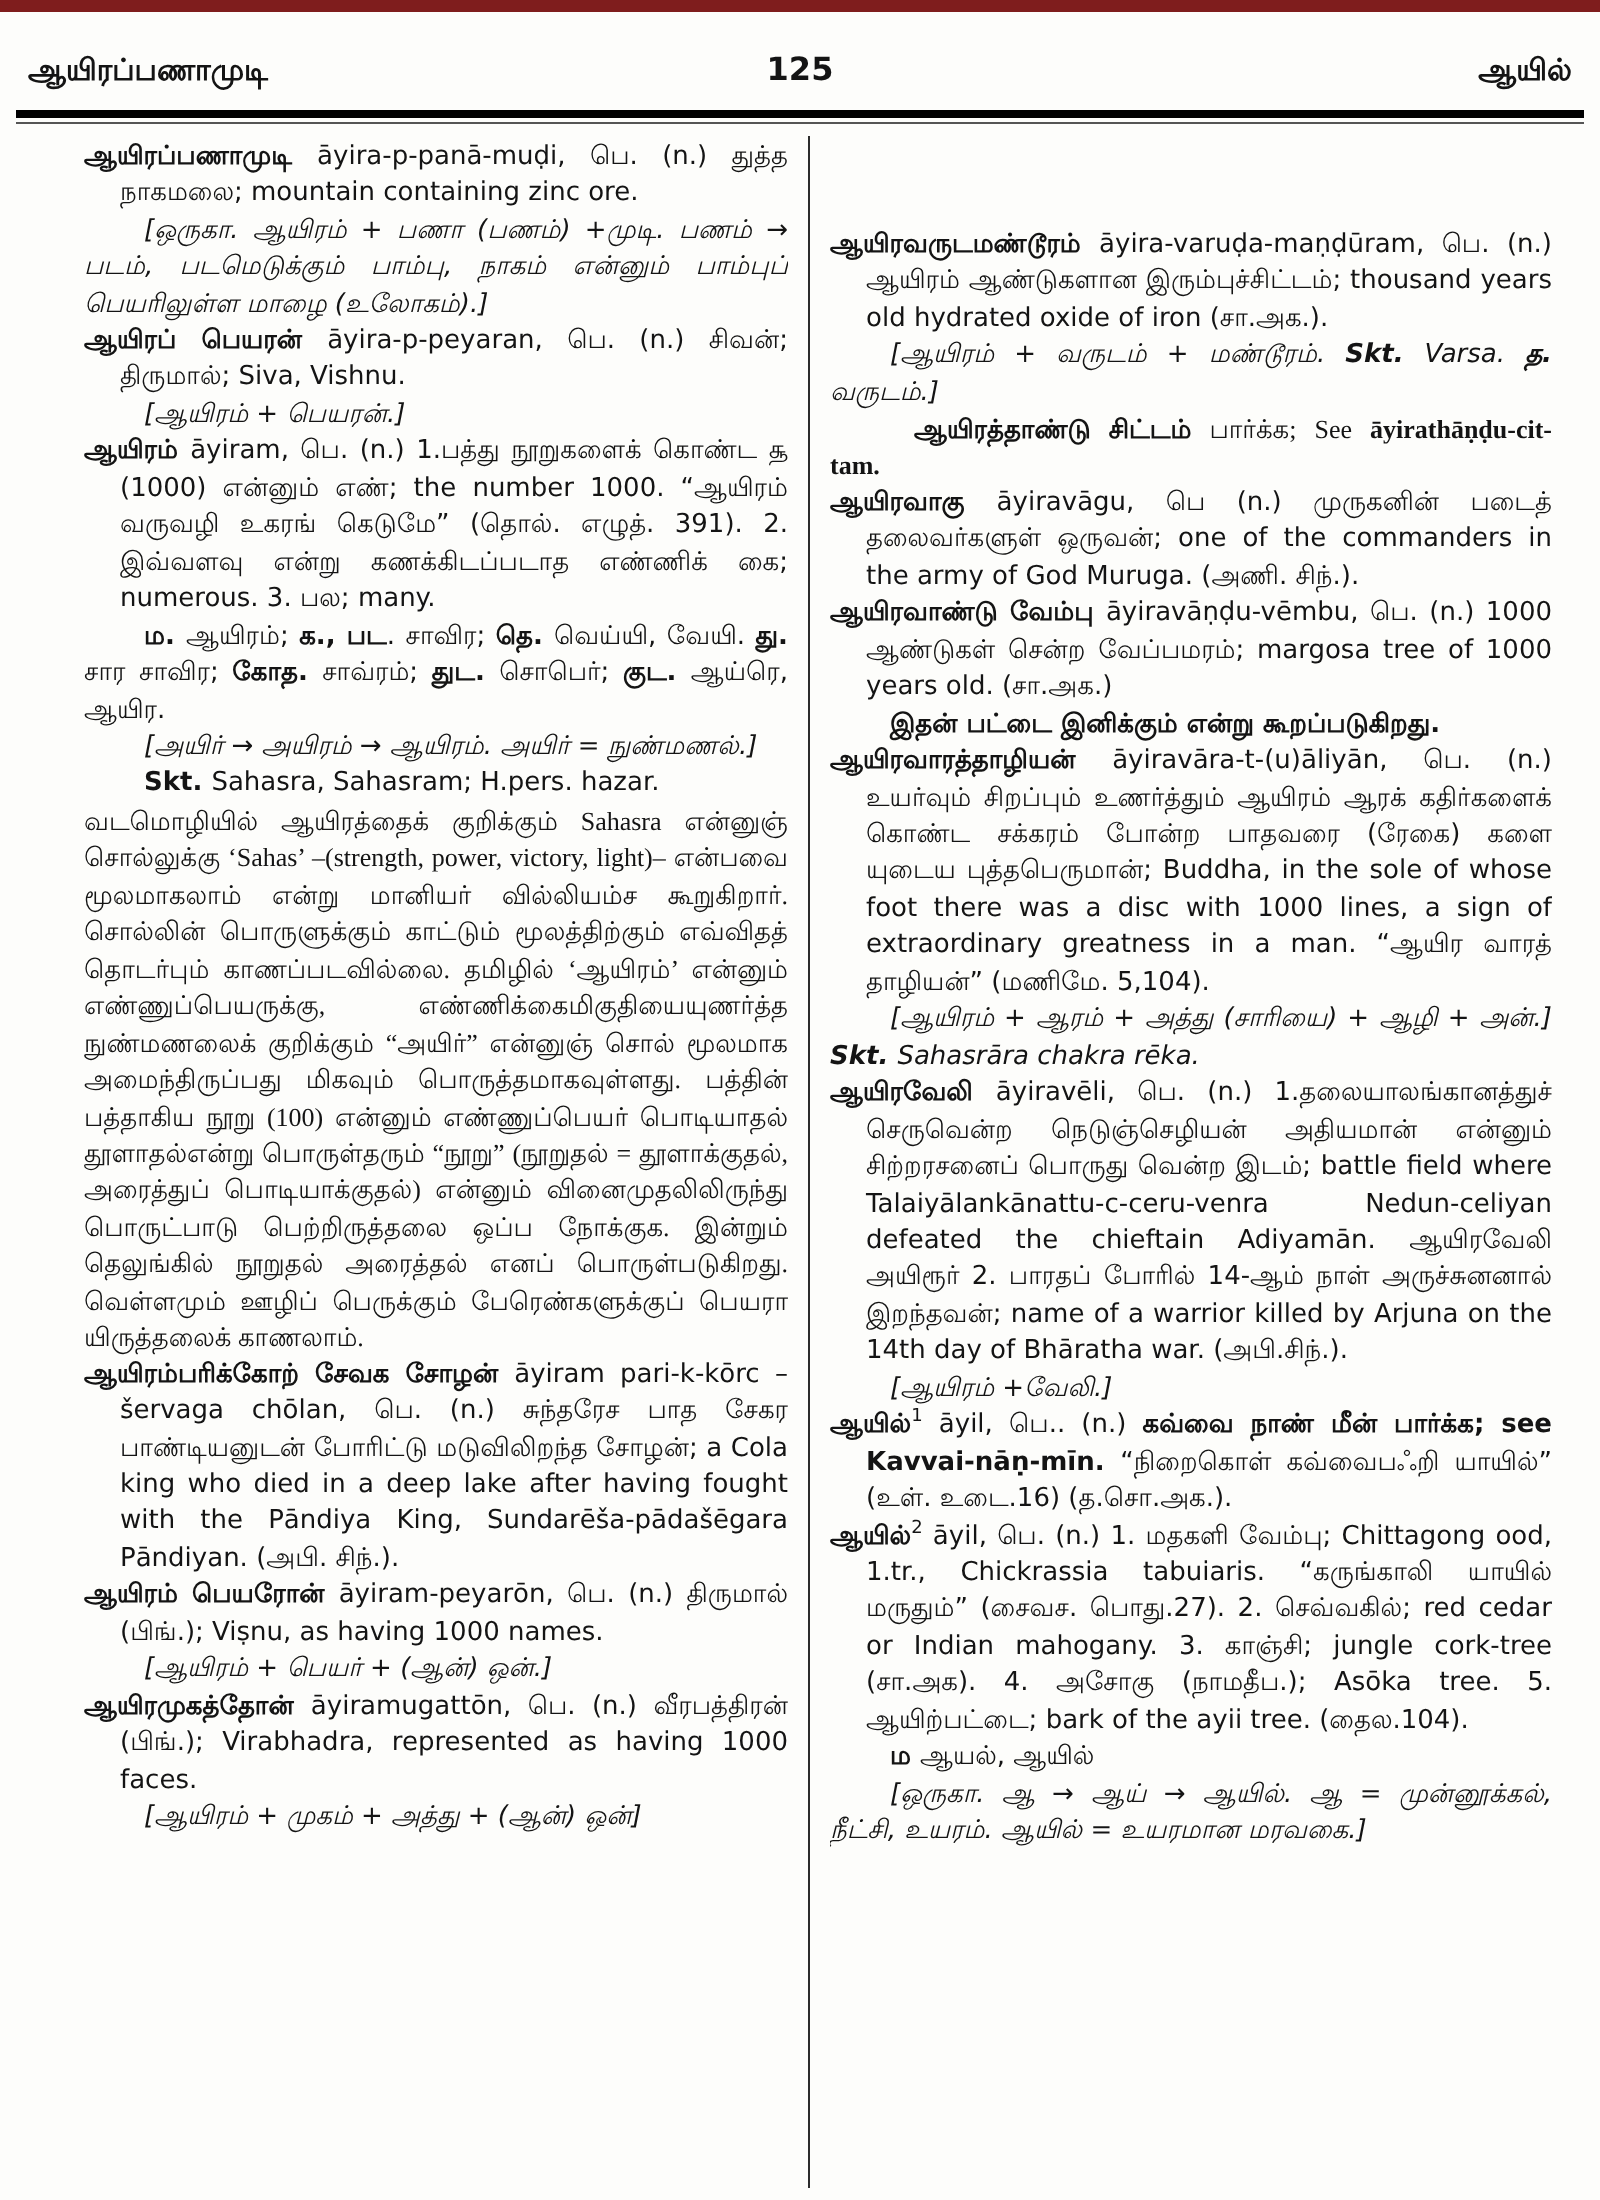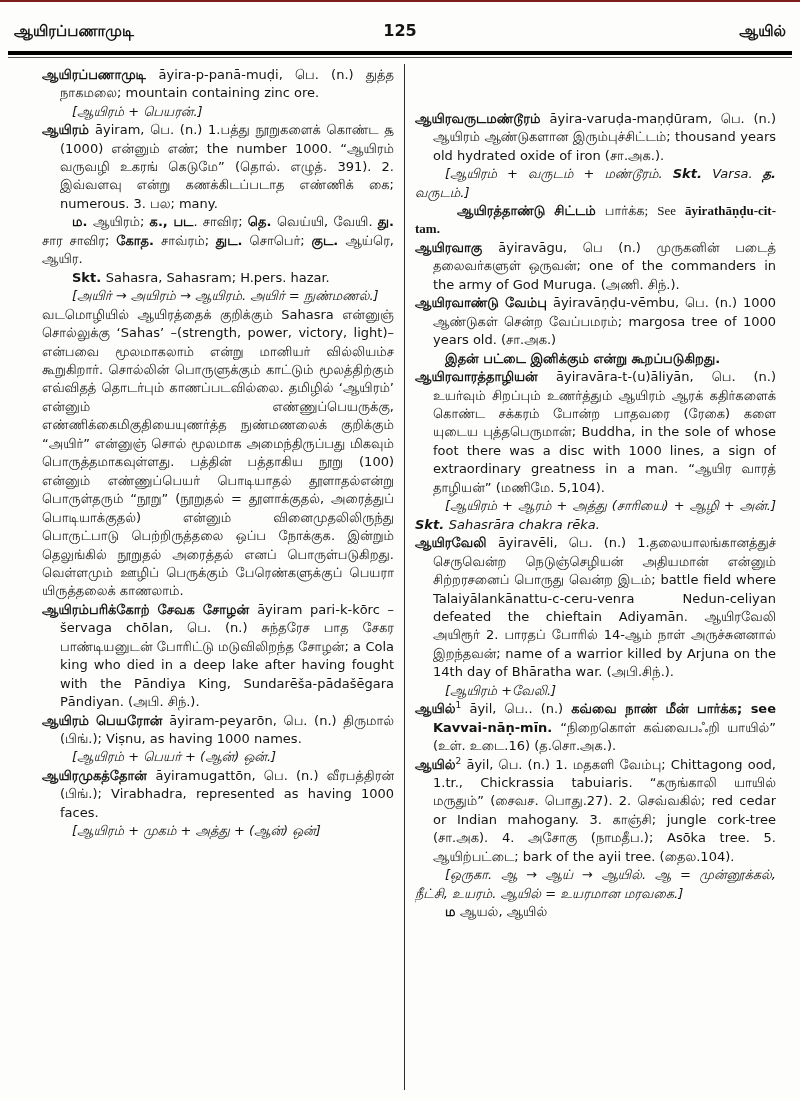--- a/index.html
+++ b/index.html
@@ -5,21 +5,21 @@
   html,body{margin:0;padding:0;background:#e8e8e4;}
   .page{
     width:800px;height:1100px;
     margin:0 auto;
     background:#fdfdfb;
     color:#141414;
     font-family:"DejaVu Sans","Liberation Sans",sans-serif;
     font-size:13px;
     line-height:1.42;
     box-sizing:border-box;
-    border-top:2px solid #7f1d1d;
+    border-top:6px solid #7f1d1d;
     overflow:hidden;
     position:relative;
   }
   .header{
     display:flex;align-items:baseline;
     padding:18px 14px 5px 14px;
   }
   .header-left{flex:1;font-weight:700;font-size:15px;text-align:left;}
   .header-page{flex:0 0 auto;font-weight:700;font-size:16px;text-align:left;}
   .header-right{flex:1;font-weight:700;font-size:15px;text-align:right;}
@@ -36,44 +36,46 @@
   .column{overflow:hidden;}
   .col-left{width:352px;}
   .divider{width:1px;background:#2c2c2c;margin:0 10px 8px 10px;}
   .col-right{flex:1;margin-top:44px;}
   p.para{margin:0;}
   .b{font-weight:700;}
   sup{font-size:9px;line-height:0;}
   .lead{margin-top:10px;padding-left:18px;text-indent:-18px;text-align:justify;}
   .etym{margin-top:6px;font-style:italic;text-indent:30px;text-align:justify;}
   .cog{margin-top:9px;text-indent:30px;text-align:justify;}
-  .body{margin-top:9px;text-align:justify;}
+  .body{margin-top:9px;text-align:justify;font-family:Liberation Serif, serif;}
   .note{margin-top:9px;text-indent:30px;font-weight:bold;}
   .xref{margin-top:10px;text-indent:42px;text-align:justify;font-family:Liberation Serif, serif;}
   .column p:first-child{margin-top:2px;}
 </style>
 </head>
 <body>
 
 <div class="page">
   <div class="header">
     <div class="header-left">ஆயிரப்பணாமுடி</div>
     <div class="header-page">125</div>
     <div class="header-right">ஆயில்</div>
   </div>
   <div class="rule"></div>
   <div class="rule-thin"></div>
   <div class="columns">
     <div class="column col-left">
         <p class="para lead"><span class="b">ஆயிரப்பணாமுடி </span><span>āyira-p-panā-muḍi, பெ. (n.) துத்த நாகமலை; mountain containing zinc ore.</span></p>
+        <p class="para etym"><span>[ஒருகா. ஆயிரம் + பணா (பணம்) +முடி. பணம் → படம், படமெடுக்கும் பாம்பு, நாகம் என்னும் பாம்புப் பெயரிலுள்ள மாழை (உலோகம்).]</span></p>
+        <p class="para lead"><span class="b">ஆயிரப் பெயரன் </span><span>āyira-p-peyaran, பெ. (n.) சிவன்; திருமால்; Siva, Vishnu.</span></p>
         <p class="para etym"><span>[ஆயிரம் + பெயரன்.]</span></p>
         <p class="para lead"><span class="b">ஆயிரம் </span><span>āyiram, பெ. (n.) 1.பத்து நூறுகளைக் கொண்ட ௲ (1000) என்னும் எண்;  the number 1000. “ஆயிரம் வருவழி உகரங் கெடுமே” (தொல். எழுத். 391). 2. இவ்வளவு என்று கணக்கிடப்படாத எண்ணிக் கை; numerous. 3. பல;  many.</span></p>
         <p class="para cog"><span class="b">ம. </span><span>ஆயிரம்; </span><span class="b">க., பட</span><span>. சாவிர; </span><span class="b">தெ. </span><span>வெய்யி, வேயி. </span><span class="b">து. </span><span>சார சாவிர; </span><span class="b">கோத. </span><span>சாவ்ரம்; </span><span class="b">துட. </span><span>சொபெர்; </span><span class="b">குட. </span><span>ஆய்ரெ, ஆயிர.</span></p>
+        <p class="para etym"><span>[அயிர் → அயிரம் → ஆயிரம். அயிர் = நுண்மணல்.]</span></p>
         <p class="para cog"><span class="b">Skt. </span><span>Sahasra, Sahasram; H.pers. hazar.</span></p>
-        <p class="para etym"><span>[அயிர் → அயிரம் → ஆயிரம். அயிர் = நுண்மணல்.]</span></p>
         <p class="para body"><span>வடமொழியில் ஆயிரத்தைக் குறிக்கும் Sahasra என்னுஞ் சொல்லுக்கு ‘Sahas’ –(strength, power, victory, light)– என்பவை மூலமாகலாம் என்று மானியர் வில்லியம்ச கூறுகிறார். சொல்லின் பொருளுக்கும் காட்டும் மூலத்திற்கும் எவ்விதத் தொடர்பும் காணப்படவில்லை. தமிழில் ‘ஆயிரம்’ என்னும் எண்ணுப்பெயருக்கு, எண்ணிக்கைமிகுதியையுணர்த்த நுண்மணலைக் குறிக்கும் “அயிர்” என்னுஞ் சொல் மூலமாக அமைந்திருப்பது மிகவும் பொருத்தமாகவுள்ளது. பத்தின் பத்தாகிய நூறு (100) என்னும் எண்ணுப்பெயர் பொடியாதல் தூளாதல்என்று பொருள்தரும் “நூறு” (நூறுதல் = தூளாக்குதல், அரைத்துப் பொடியாக்குதல்) என்னும் வினைமுதலிலிருந்து பொருட்பாடு பெற்றிருத்தலை ஒப்ப நோக்குக. இன்றும் தெலுங்கில் நூறுதல் அரைத்தல் எனப் பொருள்படுகிறது. வெள்ளமும் ஊழிப் பெருக்கும் பேரெண்களுக்குப் பெயரா யிருத்தலைக் காணலாம்.</span></p>
         <p class="para lead"><span class="b">ஆயிரம்பரிக்கோற் சேவக சோழன் </span><span>āyiram pari-k-kōrc – šervaga chōlan, பெ. (n.) சுந்தரேச பாத சேகர பாண்டியனுடன் போரிட்டு மடுவிலிறந்த சோழன்; a Cola king who died in a deep lake after having fought with the Pāndiya King, Sundarēša-pādašēgara Pāndiyan. (அபி. சிந்.).</span></p>
         <p class="para lead"><span class="b">ஆயிரம் பெயரோன் </span><span>āyiram-peyarōn, பெ. (n.) திருமால் (பிங்.); Viṣnu, as having 1000 names.</span></p>
         <p class="para etym"><span>[ஆயிரம் + பெயர் + (ஆன்) ஒன்.]</span></p>
         <p class="para lead"><span class="b">ஆயிரமுகத்தோன் </span><span>āyiramugattōn, பெ. (n.) வீரபத்திரன் (பிங்.); Virabhadra, represented as having 1000 faces.</span></p>
         <p class="para etym"><span>[ஆயிரம் + முகம் + அத்து + (ஆன்) ஒன்]</span></p>
       </div>
     <div class="divider"></div>
     <div class="column col-right">
         <p class="para lead"><span class="b">ஆயிரவருடமண்டூரம் </span><span>āyira-varuḍa-maṇḍūram, பெ. (n.) ஆயிரம் ஆண்டுகளான இரும்புச்சிட்டம்; thousand years old hydrated oxide of iron (சா.அக.).</span></p>
@@ -81,17 +83,17 @@
         <p class="para xref"><span class="b">ஆயிரத்தாண்டு சிட்டம் </span><span>பார்க்க; See </span><span class="b">āyirathāṇḍu-cit-tam.</span></p>
         <p class="para lead"><span class="b">ஆயிரவாகு </span><span>āyiravāgu, பெ (n.) முருகனின் படைத் தலைவர்களுள் ஒருவன்; one of the commanders in the army of God Muruga. (அணி. சிந்.).</span></p>
         <p class="para lead"><span class="b">ஆயிரவாண்டு வேம்பு </span><span>āyiravāṇḍu-vēmbu, பெ. (n.) 1000 ஆண்டுகள் சென்ற வேப்பமரம்; margosa tree of 1000 years old. (சா.அக.)</span></p>
         <p class="para note"><span>இதன் பட்டை இனிக்கும் என்று கூறப்படுகிறது.</span></p>
         <p class="para lead"><span class="b">ஆயிரவாரத்தாழியன் </span><span>āyiravāra-t-(u)āliyān, பெ. (n.) உயர்வும் சிறப்பும் உணர்த்தும் ஆயிரம் ஆரக் கதிர்களைக் கொண்ட சக்கரம் போன்ற பாதவரை (ரேகை) களை யுடைய புத்தபெருமான்; Buddha, in the sole of whose foot there was a disc with 1000 lines, a sign of extraordinary greatness in a man. “ஆயிர வாரத் தாழியன்” (மணிமே. 5,104).</span></p>
         <p class="para etym"><span>[ஆயிரம் + ஆரம் + அத்து (சாரியை) + ஆழி + அன்.] </span><span class="b">Skt. </span><span>Sahasrāra chakra rēka.</span></p>
         <p class="para lead"><span class="b">ஆயிரவேலி </span><span>āyiravēli, பெ. (n.) 1.தலையாலங்கானத்துச் செருவென்ற நெடுஞ்செழியன் அதியமான் என்னும் சிற்றரசனைப் பொருது வென்ற இடம்; battle field where Talaiyālankānattu-c-ceru-venra Nedun-celiyan defeated the chieftain Adiyamān. ஆயிரவேலி அயிரூர் 2.  பாரதப் போரில் 14-ஆம் நாள் அருச்சுனனால் இறந்தவன்; name of a warrior killed by Arjuna on the 14th day of Bhāratha war. (அபி.சிந்.).</span></p>
         <p class="para etym"><span>[ஆயிரம் +வேலி.]</span></p>
         <p class="para lead"><span class="b">ஆயில்</span><sup>1</sup><span> āyil, பெ.. (n.) </span><span class="b">கவ்வை நாண் மீன் பார்க்க; see Kavvai-nāṇ-mīn. </span><span>“நிறைகொள் கவ்வைபஃறி யாயில்” (உள். உடை.16) (த.சொ.அக.).</span></p>
         <p class="para lead"><span class="b">ஆயில்</span><sup>2</sup><span> āyil, பெ. (n.) 1. மதகளி வேம்பு; Chittagong ood, 1.tr., Chickrassia tabuiaris. “கருங்காலி யாயில் மருதும்” (சைவச. பொது.27). 2. செவ்வகில்; red cedar or Indian mahogany. 3. காஞ்சி; jungle cork-tree (சா.அக). 4. அசோகு (நாமதீப.); Asōka tree. 5. ஆயிற்பட்டை;  bark of the ayii tree. (தைல.104).</span></p>
+        <p class="para cog"><span class="b">ம </span><span>ஆயல், ஆயில்</span></p>
         <p class="para etym"><span>[ஒருகா. ஆ → ஆய் → ஆயில். ஆ = முன்னூக்கல், நீட்சி, உயரம். ஆயில் = உயரமான மரவகை.]</span></p>
-        <p class="para cog"><span class="b">ம </span><span>ஆயல், ஆயில்</span></p>
       </div>
   </div>
 </div>
 
 </body></html>

